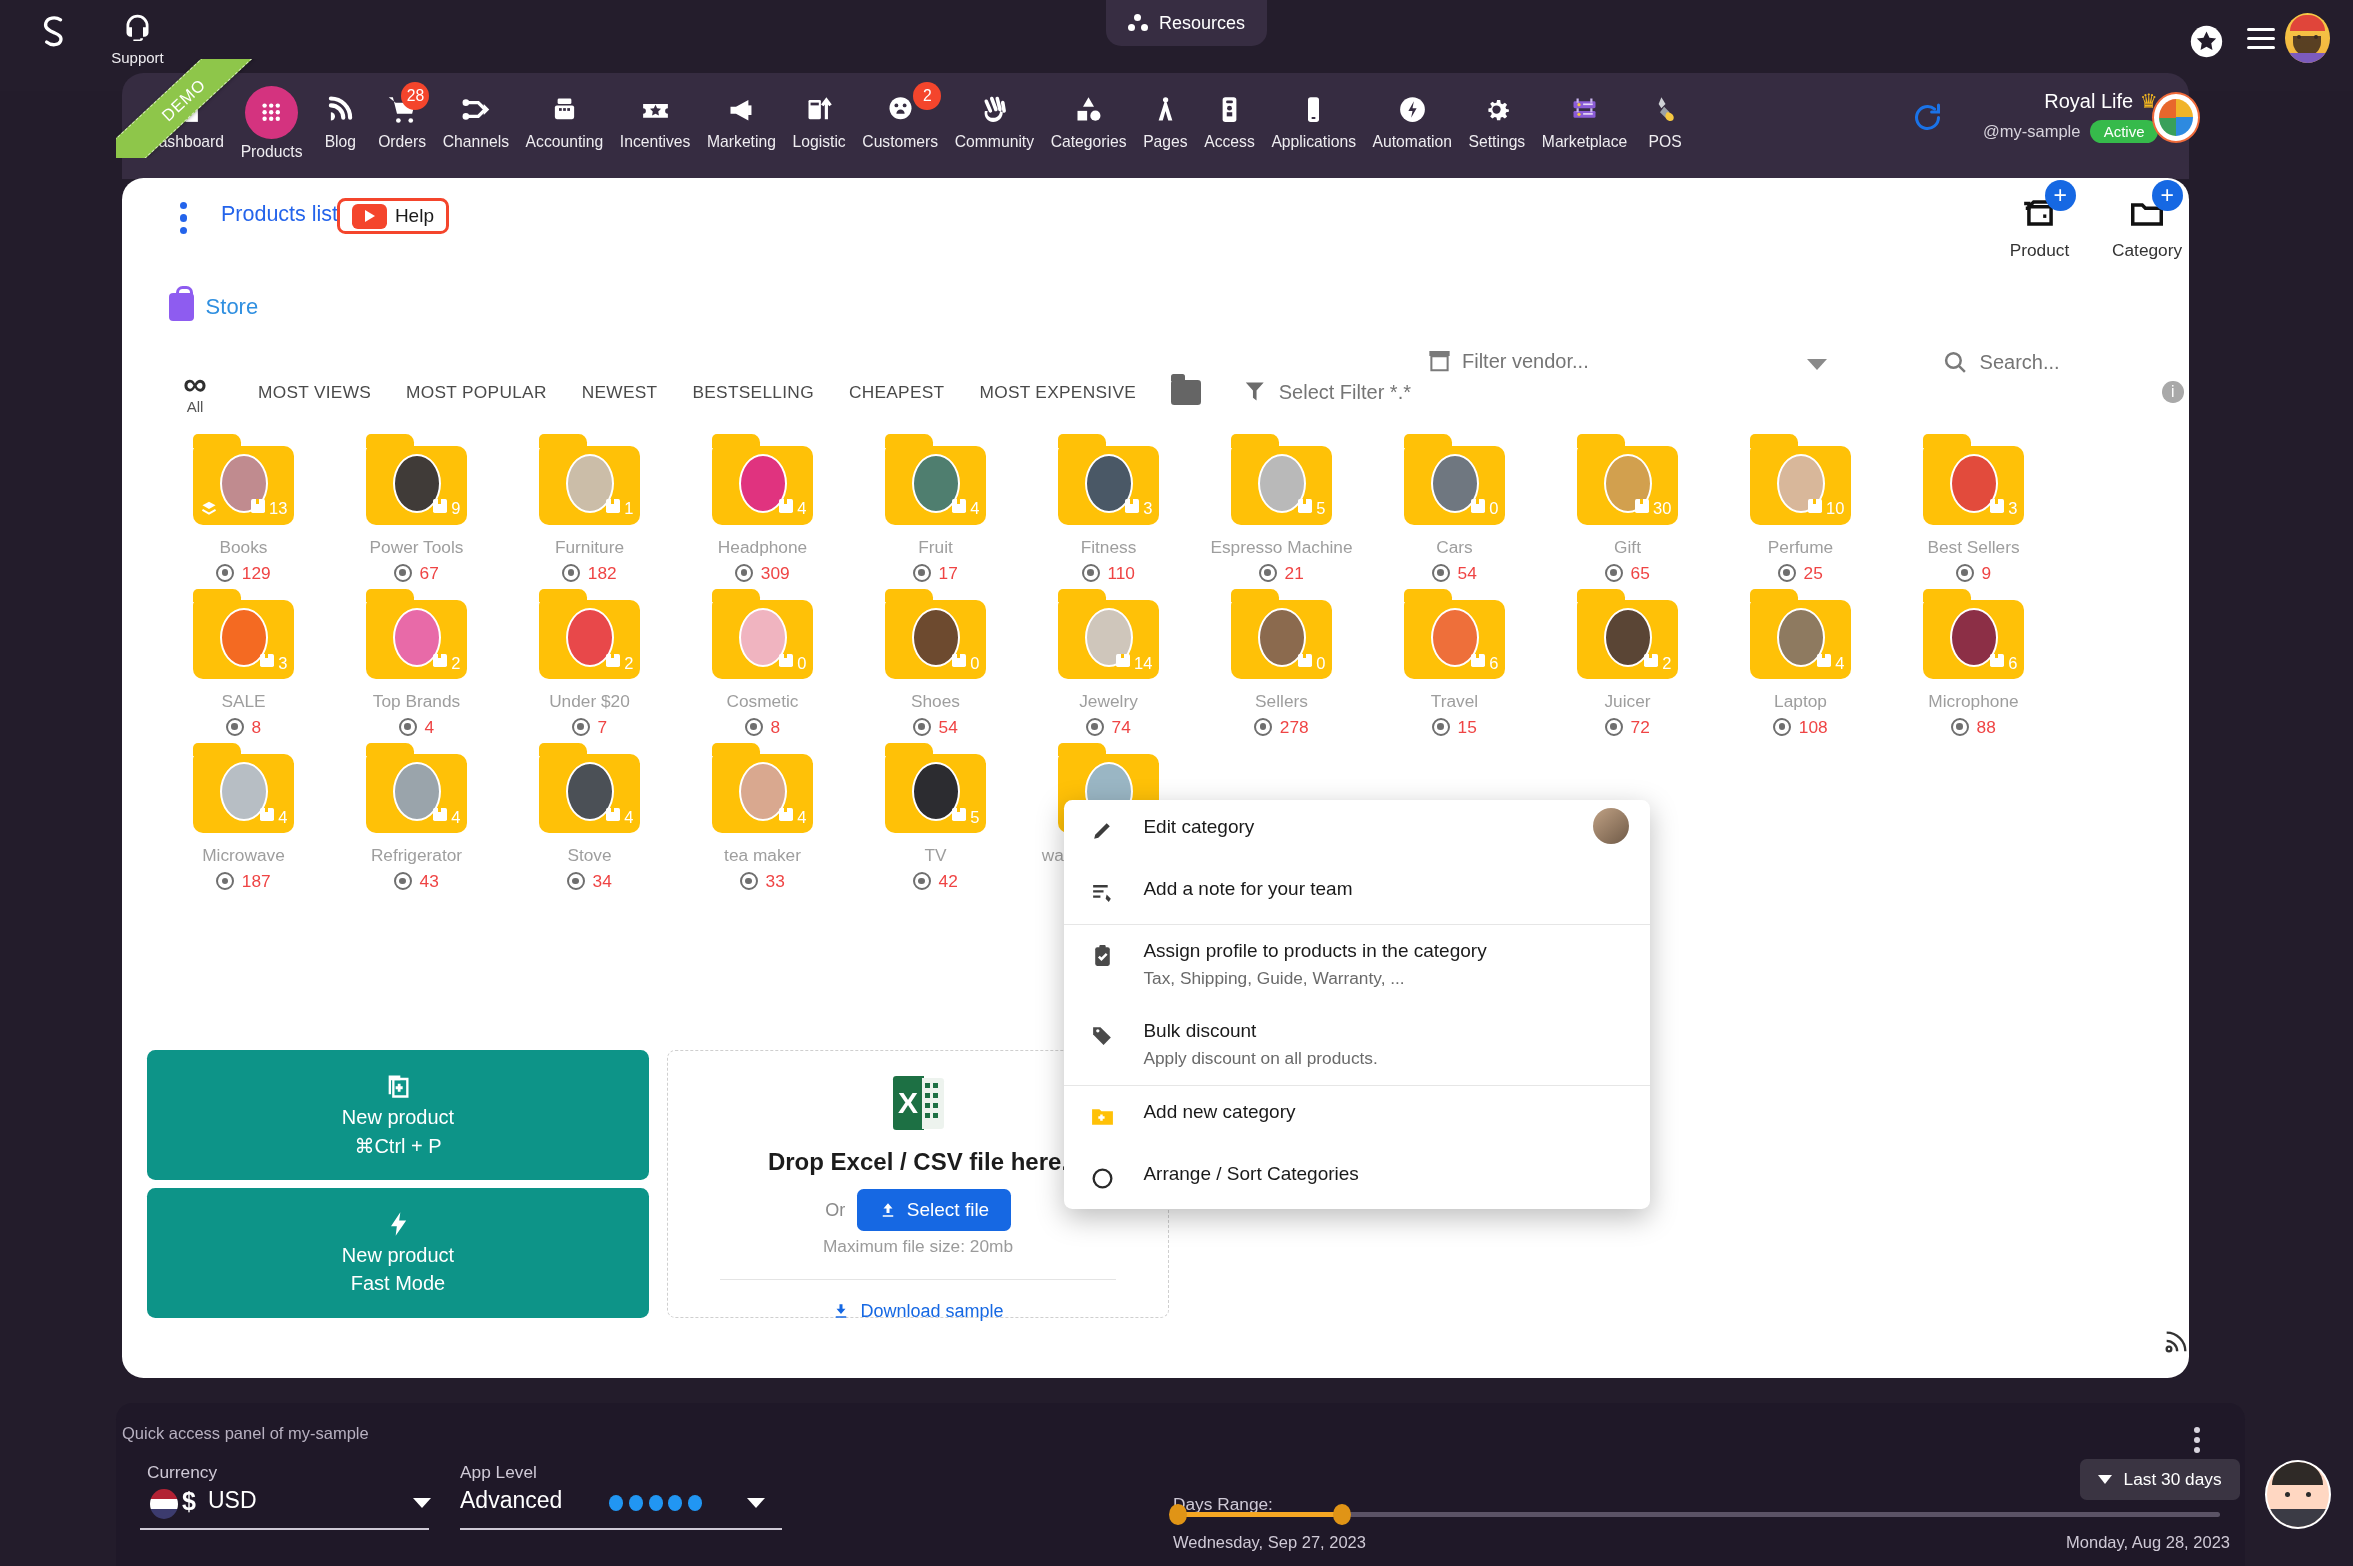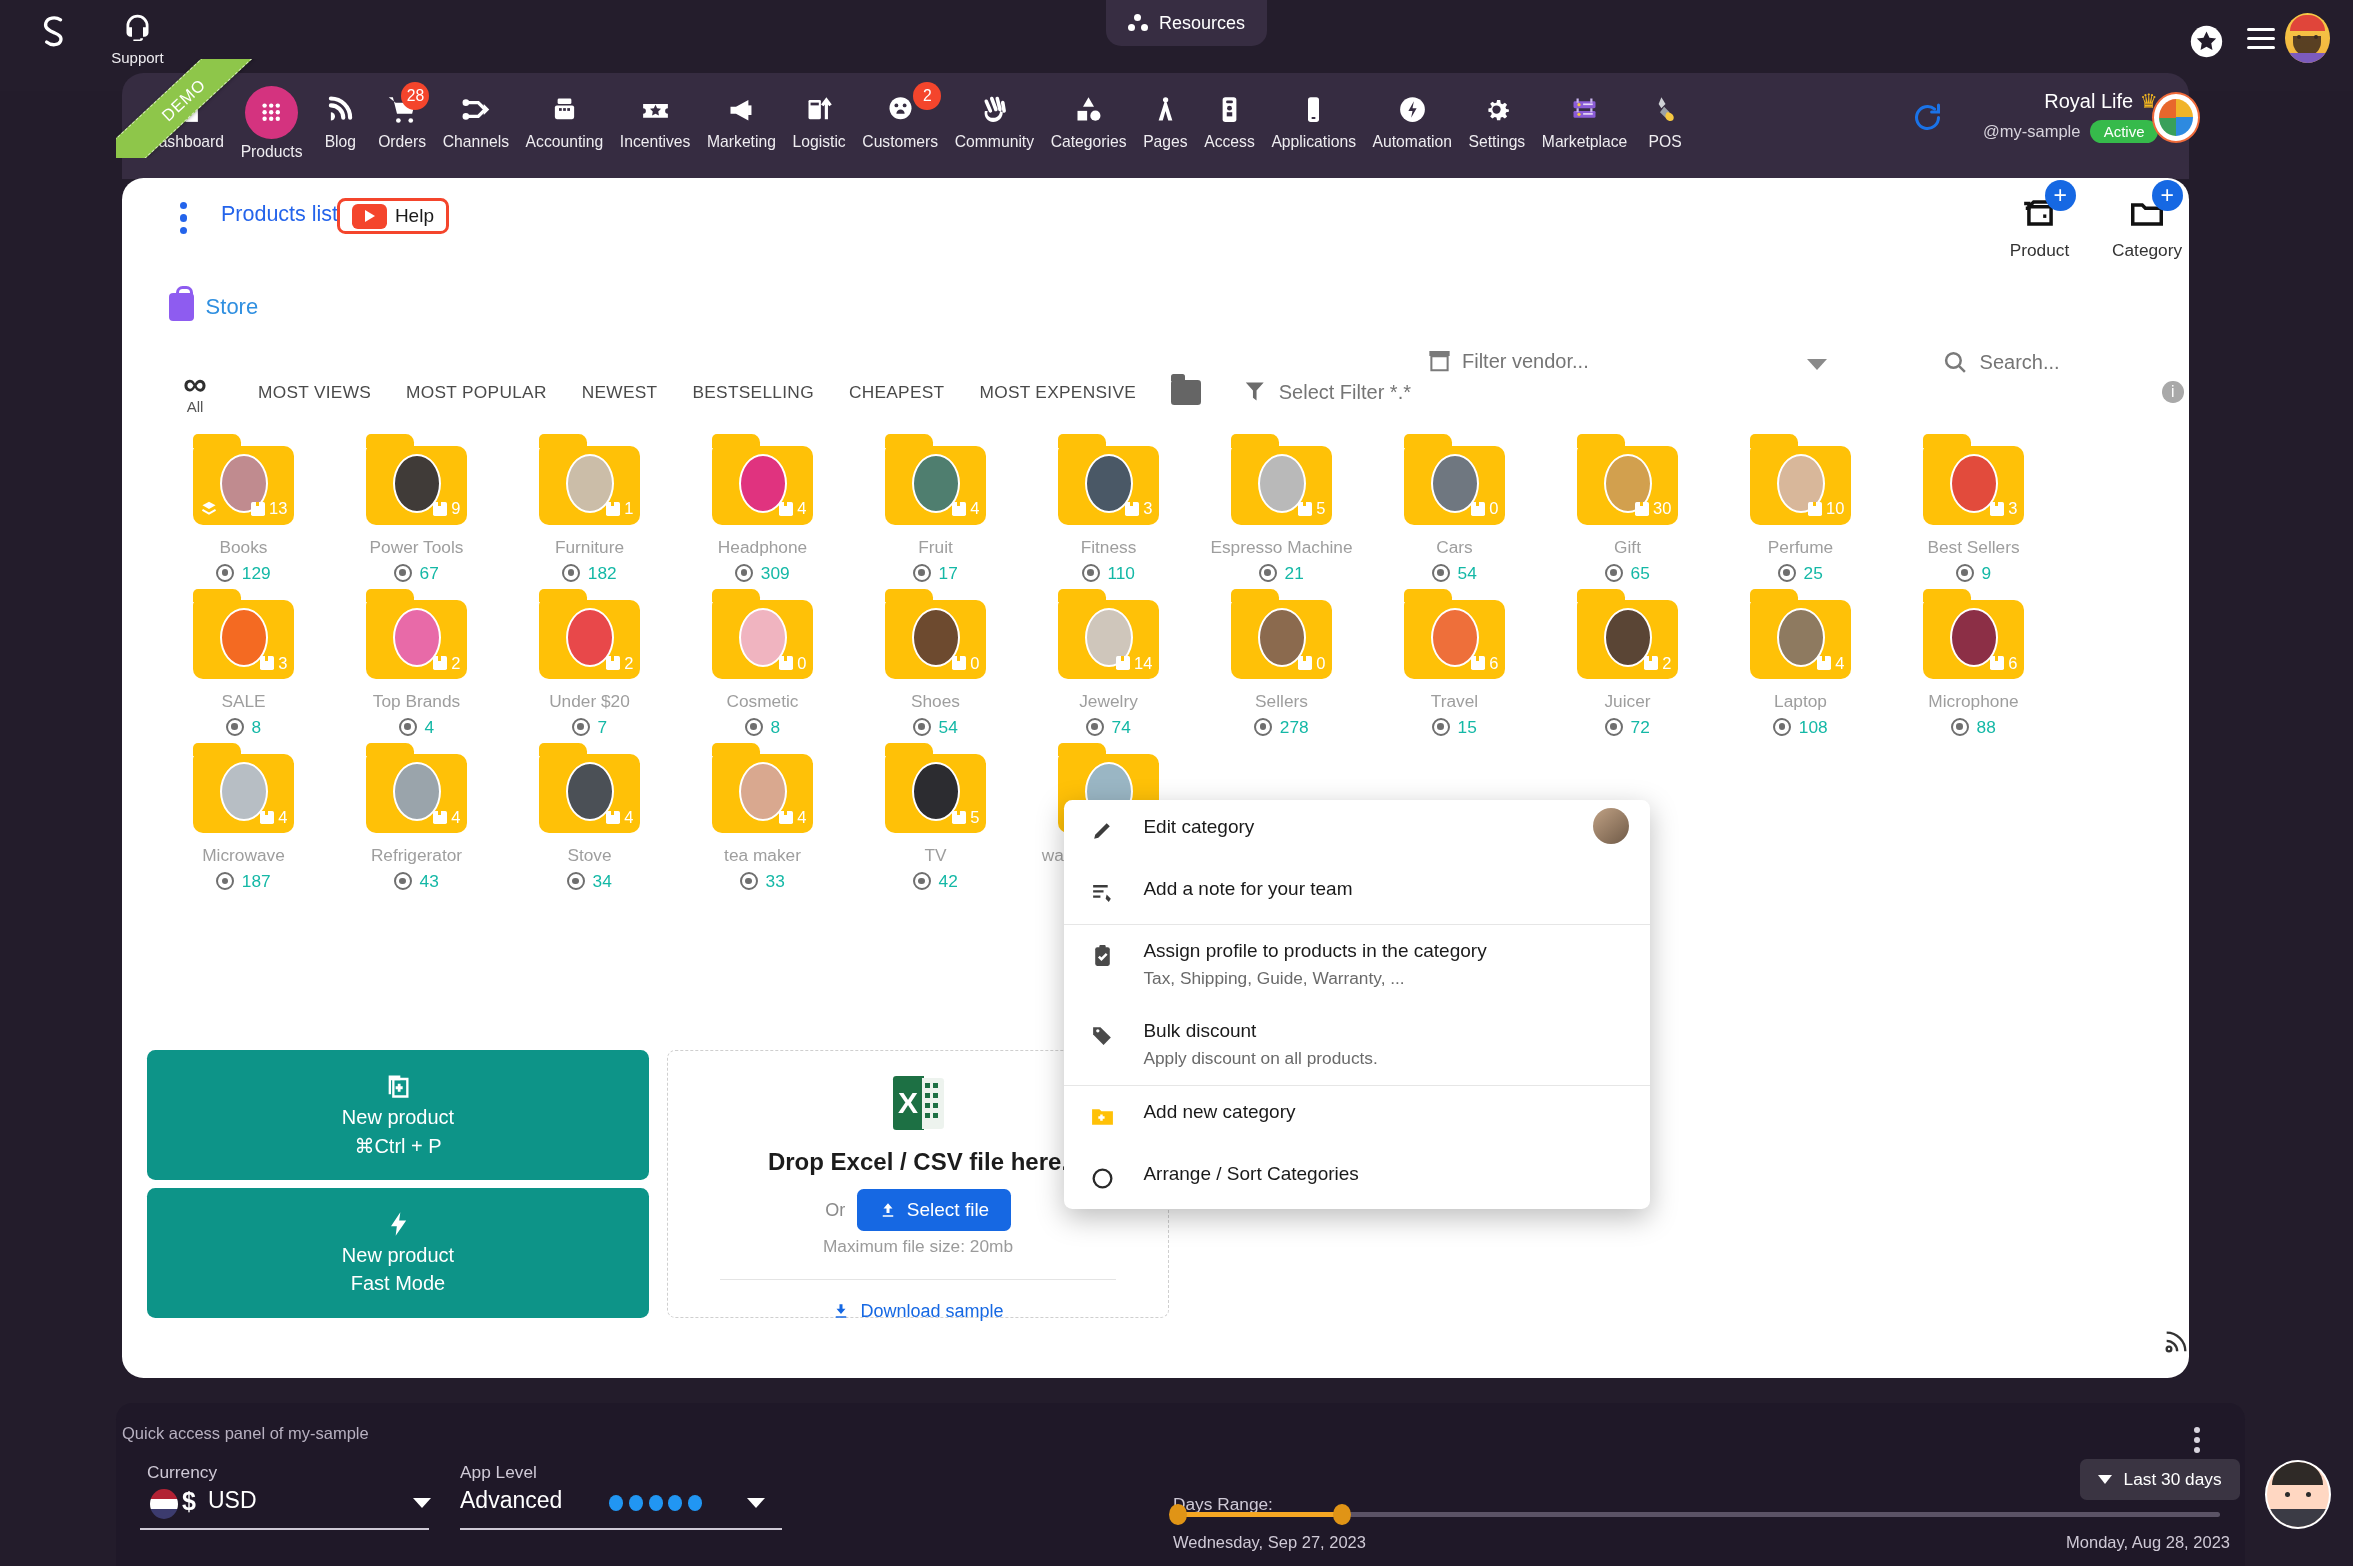--- a/index.html
+++ b/index.html
@@ -137,26 +137,26 @@
 
   
   .catgrid { position:absolute; left:157px; top:446px; width:2038px;
     display:flex; flex-wrap:wrap; gap:0 0; }
   .catcell { width:173px; text-align:center; margin-bottom:16.5px; cursor:pointer; }
   .folder { position:relative; width:101px; height:79px; margin:0 auto; background:#ffc107; border-radius:5px 10px 10px 10px; }
   .folder::before { content:""; position:absolute; left:0; top:-11.6px; width:48px; height:13.2px;
     background:#ffc107; border-radius:5px 8.3px 0 0; }
   .folder .thumb { position:absolute; left:50%; top:8.3px; transform:translateX(-50%);
     width:48px; height:59px; border-radius:50%; border:2.5px solid #fff; overflow:hidden; }
-  .folder .cnt { position:absolute; right:6.6px; bottom:6.6px; display:flex; align-items:center; gap:4.1px; color:#fff; font-size:16.5px; }
+  .folder .cnt { position:absolute; right:6.6px; bottom:6.6px; display:flex; gap:4.1px; color:#fff; font-size:16.5px; }
   .folder .cnt .box { width:14px; height:13.2px; background:#fff; border-radius:1.7px; position:relative; }
   .folder .cnt .box::after{ content:""; position:absolute; left:5px; top:0; width:3.3px; height:4.1px; background:#ffc107;}
   .folder .layers { position:absolute; left:6.6px; bottom:6.6px; width:18px; height:18px; }
   .catcell .name { font-size:17.3px; color:#9e9e9e; margin-top:11.6px; white-space:nowrap; overflow:hidden; }
-  .catcell .views { font-size:17.3px; color:#14b8a6; margin-top:5px; display:flex; align-items:center; justify-content:center; gap:7.4px; }
+  .catcell .views { font-size:17.3px; color:#ef4444; margin-top:5px; display:flex; align-items:center; justify-content:center; gap:7.4px; }
   .catcell .views .eye { width:18px; height:18px; border-radius:50%; border:2.5px solid #6f6f6f; position:relative; }
   .catcell .views .eye::after{ content:""; position:absolute; left:3.3px; top:3.3px; width:6.6px; height:6.6px; border-radius:50%; background:#6f6f6f;}
 
   
   .np-btn { position:absolute; width:502px; height:130px; background:#0d9488; border-radius:8.3px;
     color:#fff; text-align:center; cursor:pointer; }
   .np-btn .ico { margin-top:21.5px; height:31px; }
   .np-btn .ico svg { width:28px; height:28px; fill:#fff; }
   .np-btn .l1 { font-size:20px; margin-top:3.3px; }
   .np-btn .l2 { font-size:20px; margin-top:5px; }

